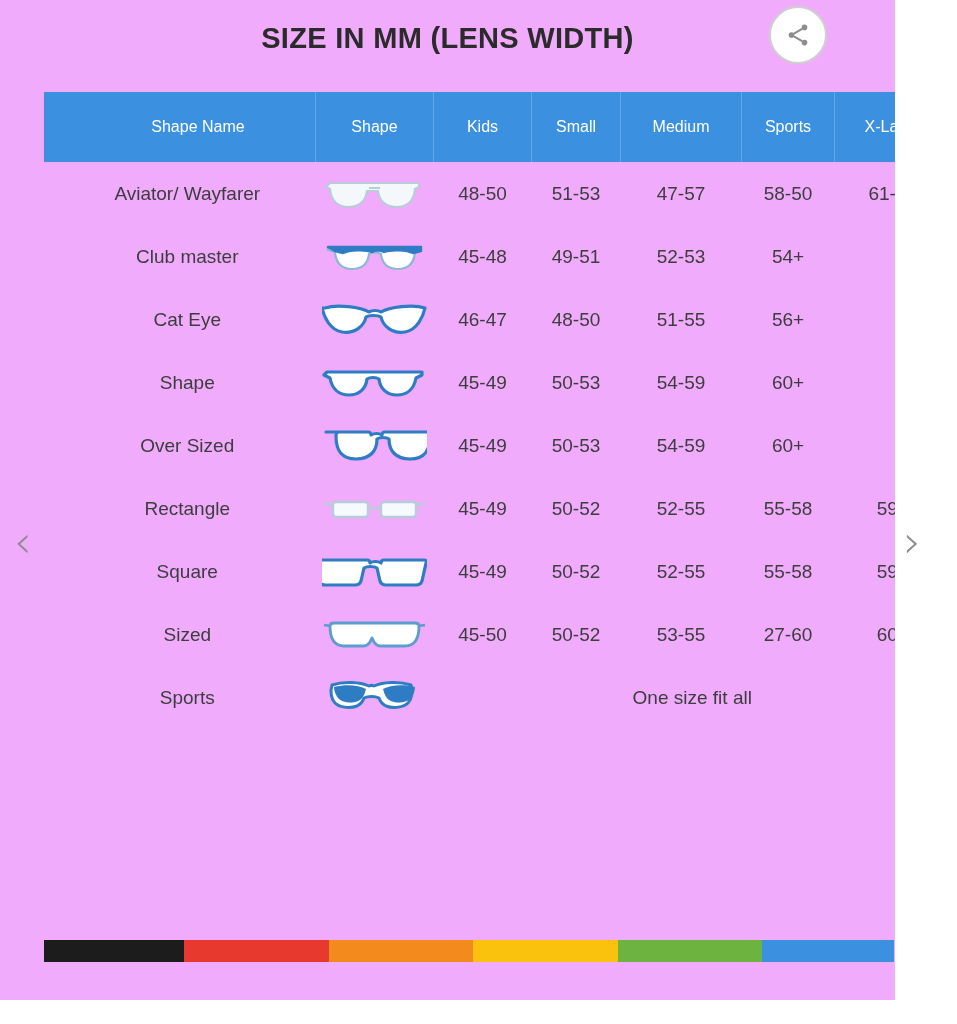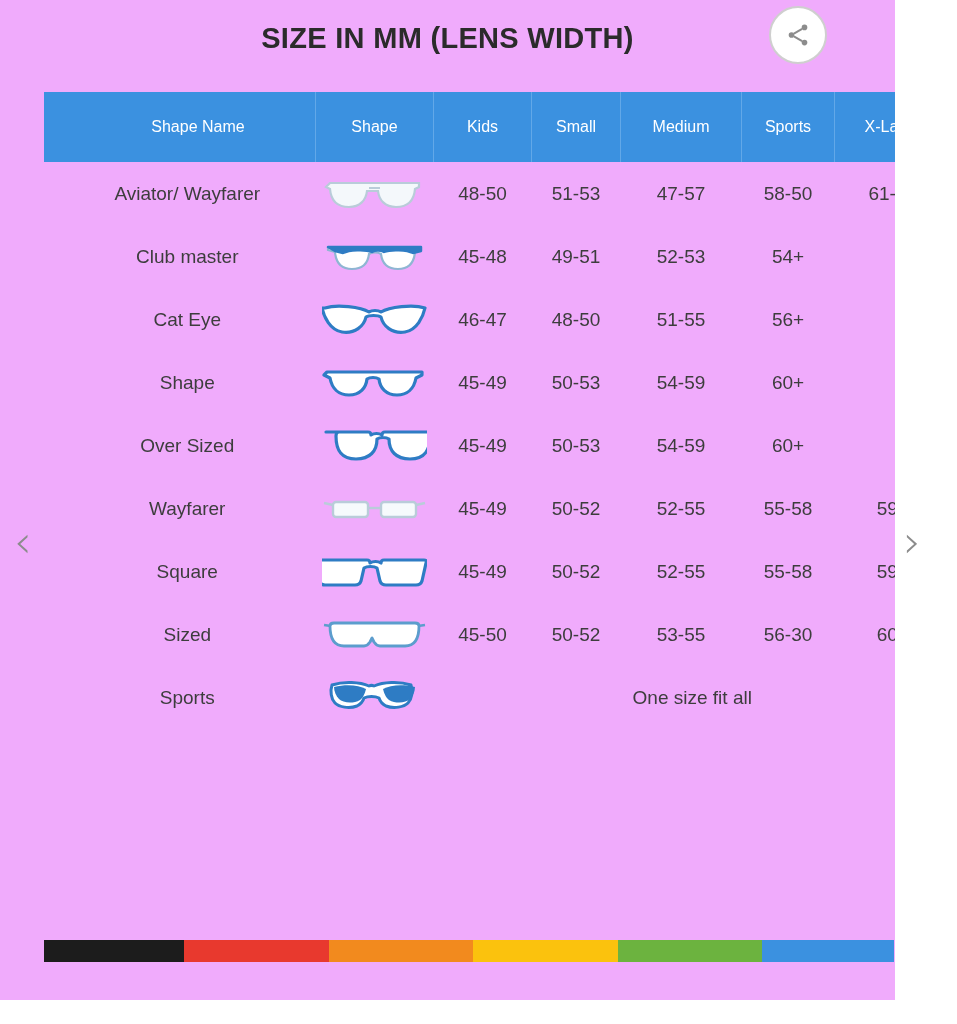--- a/index.html
+++ b/index.html
@@ -262,21 +262,21 @@
             </div>
           </td>
           <td class="val">45-49</td>
           <td class="val">50-53</td>
           <td class="val">54-59</td>
           <td class="val">60+</td>
           <td class="val"></td>
         </tr>
 
         <tr>
-          <td class="name">Wayfarer</td>
+          <td class="name">Rectangle</td>
           <td class="shape">
             <div class="glyph">
               <svg width="105" height="46" viewBox="0 0 105 46">
                 <rect x="11" y="16" width="35" height="15" rx="3" fill="#f6fafc" stroke="#b9ccd9" stroke-width="2.4"></rect>
                 <rect x="59" y="16" width="35" height="15" rx="3" fill="#f6fafc" stroke="#b9ccd9" stroke-width="2.4"></rect>
                 <line x1="46" y1="22" x2="59" y2="22" stroke="#b9ccd9" stroke-width="2.4"></line>
                 <line x1="2" y1="17" x2="11" y2="19" stroke="#b9ccd9" stroke-width="2.4"></line>
                 <line x1="103" y1="17" x2="94" y2="19" stroke="#b9ccd9" stroke-width="2.4"></line>
               </svg>
             </div>
@@ -311,21 +311,21 @@
               <svg width="105" height="46" viewBox="0 0 105 46">
                 <path d="M8 14 c0 -2 2 -3 4 -3 h81 c2 0 4 1 4 3 c0 12 -4 20 -14 20 h-25 c-3 0 -4 -1 -6 -4 l-2 -4 l-2 4 c-2 3 -3 4 -6 4 h-20 c-10 0 -14 -8 -14 -20 z" fill="#ffffff" stroke="#5c9dcd" stroke-width="2.8" stroke-linejoin="round"></path>
                 <line x1="2" y1="13" x2="9" y2="14" stroke="#5c9dcd" stroke-width="2.6"></line>
                 <line x1="103" y1="13" x2="96" y2="14" stroke="#5c9dcd" stroke-width="2.6"></line>
               </svg>
             </div>
           </td>
           <td class="val">45-50</td>
           <td class="val">50-52</td>
           <td class="val">53-55</td>
-          <td class="val">56-30</td>
+          <td class="val">27-60</td>
           <td class="val">60+</td>
         </tr>
 
         <tr>
           <td class="name">Sports</td>
           <td class="shape">
             <div class="glyph">
               <svg width="105" height="46" viewBox="0 0 105 46">
                 <path d="M10 10 c-2 6 -1 14 3 18 c4 4 14 6 22 3 c4 -2 6 -5 7 -8 c4 -2 11 -2 15 0 c1 3 3 6 7 8 c8 3 18 1 22 -3 c4 -4 5 -12 3 -18 c-12 -4 -28 -3 -37 1 c-2 -1 -3 -1 -5 0 c-9 -4 -25 -5 -37 -1 z" fill="#ffffff" stroke="#2e7cc4" stroke-width="3" stroke-linejoin="round"></path>
                 <path d="M12 12 c12 -3 25 -2 32 2 c-1 4 -3 9 -6 11 c-7 4 -17 3 -21 -1 c-3 -3 -5 -8 -5 -12 z" fill="#2e7cc4"></path>

